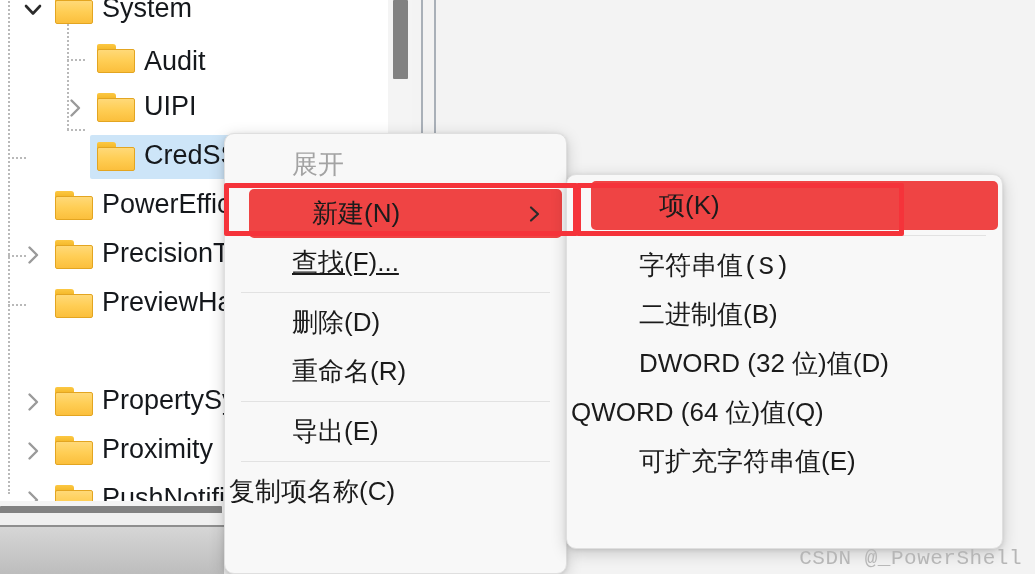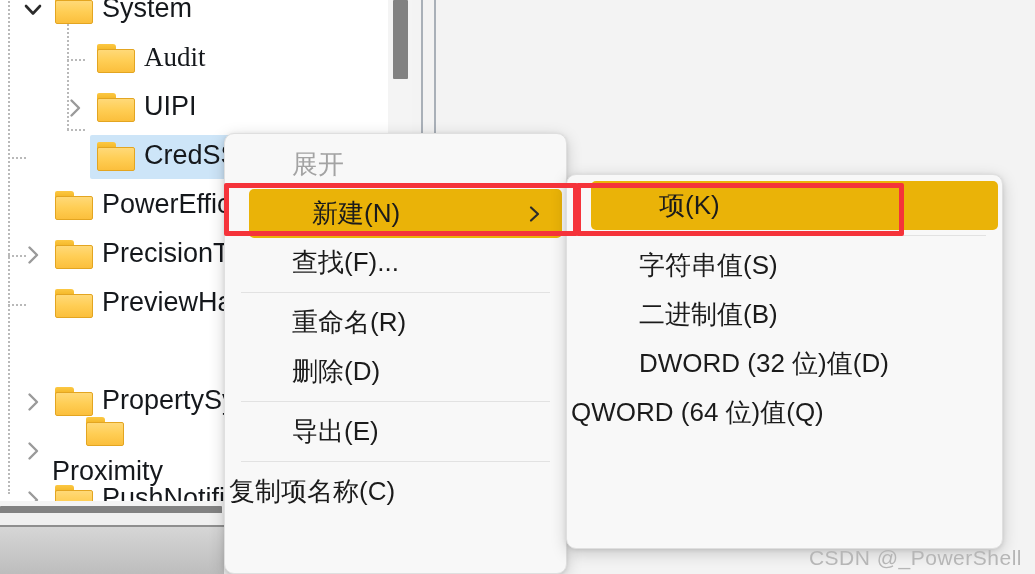--- a/index.html
+++ b/index.html
@@ -154,21 +154,21 @@
     align-items: center;
     margin: 0 4px;
     border-radius: 5px;
   }
   .menu-item .mi-label {
     font-size: 26px;
     color: #1b1b1b;
     white-space: nowrap;
   }
   .menu-item.disabled .mi-label { color: #a3a3a3; }
-  .menu-item.hl { background: #eab308; margin-left: 24px; }
+  .menu-item.hl { background: #ef4444; margin-left: 24px; }
   .menu-item .submenu-arrow {
     position: absolute;
     right: 18px;
     display: flex; align-items: center;
   }
   .menu-sep {
     height: 1px;
     background: #e2e2e2;
     margin: 5px 16px;
   }
@@ -185,21 +185,21 @@
   #red-box-item { left: 576px; top: 183px; width: 328px; height: 53px; }
 
   
   #watermark {
     position: absolute;
     right: 10px; bottom: 4px;
     font-size: 21px;
     color: #b6b6b6;
     letter-spacing: 0.5px;
     z-index: 50;
-    font-family: Liberation Sans, sans-serif;
+    font-family: Liberation Mono, monospace;
   }
 </style>
 </head>
 <body>
 
 <div id="root">
 
   <div id="right-of-pane"></div>
   <div id="pane-shadow-strip"></div>
 
@@ -225,21 +225,21 @@
           <span class="tree-label-wrap" style="display: flex; align-items: center;">
             <span class="folder-ico">
               <span class="tab"></span>
               <span class="body"></span>
             </span>
             <span class="tree-label">System</span>
           </span>
         </div>
         <div class="tree-row" style="top: 34px; left: 60px;">
           <span class="twisty"></span>
-          <span class="tree-label-wrap" style="display: flex; align-items: center; font-family: Liberation Serif, serif;">
+          <span class="tree-label-wrap" style="display: flex; align-items: flex-end;">
             <span class="folder-ico">
               <span class="tab"></span>
               <span class="body"></span>
             </span>
             <span class="tree-label">Audit</span>
           </span>
         </div>
         <div class="tree-row" style="top: 83px; left: 60px;">
           <span class="twisty">
             <svg width="22" height="22" viewBox="0 0 22 22">
@@ -314,21 +314,21 @@
             </span>
             <span class="tree-label">PropertySyste</span>
           </span>
         </div>
         <div class="tree-row" style="top: 426px; left: 18px;">
           <span class="twisty">
             <svg width="22" height="22" viewBox="0 0 22 22">
               <path d="M7.5 3.5 L15 11 L7.5 18.5" fill="none" stroke="#9a9a9a" stroke-width="2.4" stroke-linecap="round" stroke-linejoin="round"></path>
             </svg>
           </span>
-          <span class="tree-label-wrap" style="display: flex; align-items: center; flex-direction: column;">
+          <span class="tree-label-wrap" style="display: flex; align-items: center;">
             <span class="folder-ico">
               <span class="tab"></span>
               <span class="body"></span>
             </span>
             <span class="tree-label">Proximity</span>
           </span>
         </div>
         <div class="tree-row" style="top: 475px; left: 18px;">
           <span class="twisty">
             <svg width="22" height="22" viewBox="0 0 22 22">
@@ -365,55 +365,58 @@
       </div>
       <div class="menu-item hl">
         <span class="mi-label" style="margin-left: 63px;">新建(N)</span>
         <span class="submenu-arrow">
           <svg width="20" height="20" viewBox="0 0 20 20">
             <path d="M7 3.5 L14 10 L7 16.5" fill="none" stroke="#2b2b2b" stroke-width="2.2" stroke-linecap="round" stroke-linejoin="round"></path>
           </svg>
         </span>
       </div>
       <div class="menu-item">
-        <span class="mi-label" style="margin-left: 63px;">查找(F)...</span>
+        <span class="mi-label" style="margin-left: 63px; text-decoration: underline;">查找(F)...</span>
       </div>
       <div class="menu-sep"></div>
       <div class="menu-item">
+        <span class="mi-label" style="margin-left: 63px;">删除(D)</span>
+      </div>
+      <div class="menu-item">
         <span class="mi-label" style="margin-left: 63px;">重命名(R)</span>
-      </div>
-      <div class="menu-item">
-        <span class="mi-label" style="margin-left: 63px;">删除(D)</span>
       </div>
       <div class="menu-sep"></div>
       <div class="menu-item">
         <span class="mi-label" style="margin-left: 63px;">导出(E)</span>
       </div>
       <div class="menu-sep"></div>
       <div class="menu-item">
         <span class="mi-label" style="">复制项名称(C)</span>
       </div>
     </div>
 
   <div id="menu-sub" class="menu">
       <div class="menu-item hl">
         <span class="mi-label" style="margin-left: 68px;">项(K)</span>
       </div>
       <div class="menu-sep"></div>
       <div class="menu-item">
-        <span class="mi-label" style="margin-left: 68px;">字符串值(S)</span>
+        <span class="mi-label" style="margin-left: 68px; font-family: Liberation Mono, monospace;">字符串值(S)</span>
       </div>
       <div class="menu-item">
         <span class="mi-label" style="margin-left: 68px;">二进制值(B)</span>
       </div>
       <div class="menu-item">
         <span class="mi-label" style="margin-left: 68px;">DWORD (32 位)值(D)</span>
       </div>
       <div class="menu-item">
         <span class="mi-label" style="">QWORD (64 位)值(Q)</span>
+      </div>
+      <div class="menu-item">
+        <span class="mi-label" style="margin-left: 68px;">可扩充字符串值(E)</span>
       </div>
     </div>
 
   <div id="red-box-new" class="red-box" style="border-color: rgb(245, 51, 58);"></div>
   <div id="red-box-item" class="red-box" style="border-color: rgb(245, 51, 58);"></div>
 
   <div id="watermark">CSDN @_PowerShell</div>
 
 </div>
 

